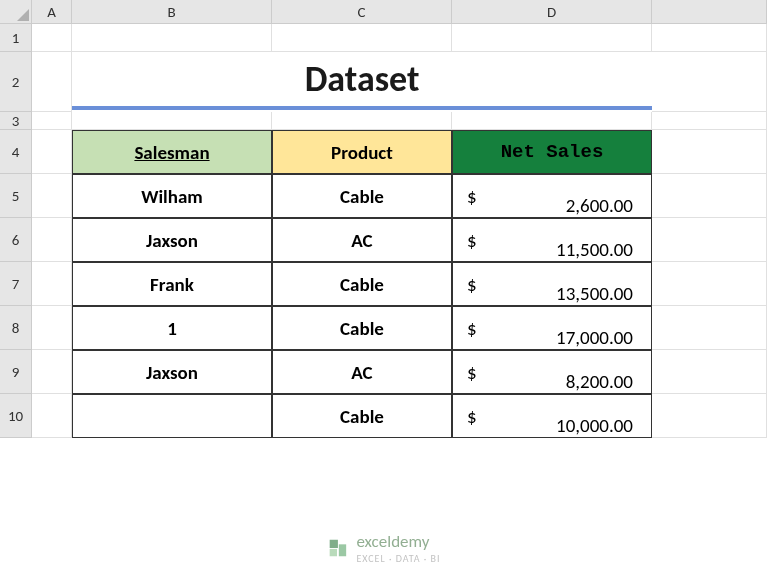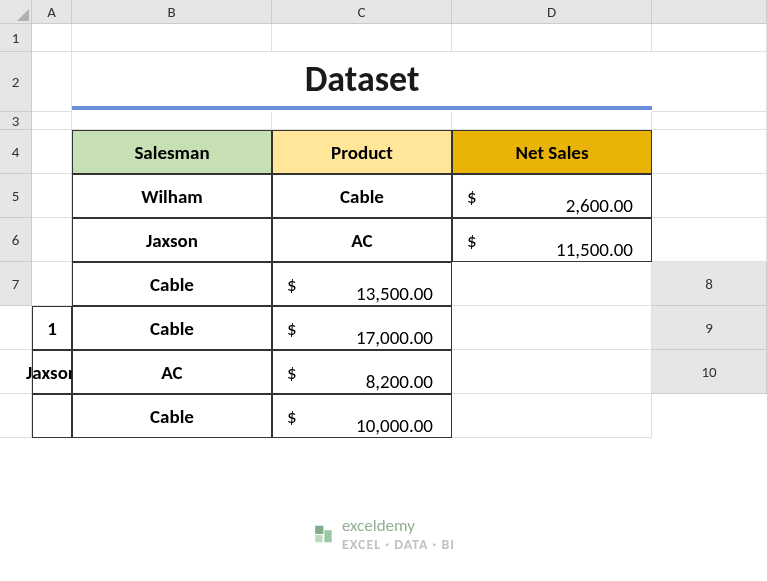--- a/index.html
+++ b/index.html
@@ -78,66 +78,65 @@
       color: #1a1a1a;
       border-bottom: 4px solid #6a8fd8;
       margin-bottom: 2px;
     }
     .table-header {
       font-weight: bold;
       font-size: 19px;
       justify-content: center;
       border: 1.5px solid #333;
     }
-    .th-salesman { background: #c6e0b4; }
+    .th-salesman { background: #c6e0b4; text-decoration: underline; }
     .th-product { background: #ffe699; }
-    .th-netsales { background: #eab308; }
+    .th-netsales { background: #15803d; font-family: Liberation Mono, monospace; }
     .table-data {
       border: 1.5px solid #333;
       background: #fff;
       font-size: 19px;
       justify-content: center;
       font-weight: bold;
     }
     .currency-cell {
       border: 1.5px solid #333;
       background: #fff;
       font-size: 19px;
       display: flex;
       align-items: center;
       justify-content: space-between;
       padding: 0 18px 0 14px;
     }
     .dollar { flex: 0 0 auto; }
     .amount { flex: 0 0 auto; text-align: right; margin-top: 19px; }
     .watermark {
       position: absolute;
-      bottom: 28px;
+      bottom: 16px;
       left: 50%;
       transform: translateX(-50%);
       display: flex;
       align-items: center;
       gap: 8px;
       opacity: 0.6;
     }
     .watermark-icon {
       width: 22px;
       height: 22px;
     }
     .watermark-text {
       font-size: 17px;
       color: #4a7a4a;
       font-weight: 500;
     }
     .watermark-sub {
-      font-size: 14px;
+      font-size: 10px;
       color: #999;
       letter-spacing: 1px;
       display: block;
-      font-weight: bold;
     }
   </style>
 </head>
 <body>
 
 <div class="spreadsheet">
 
   <div class="corner"></div>
   <div class="col-header">A</div>
   <div class="col-header">B</div>
@@ -186,20 +185,21 @@
   <div class="cell table-data">Jaxson</div>
   <div class="cell table-data">AC</div>
   <div class="currency-cell">
     <span class="dollar">$</span>
     <span class="amount">11,500.00</span>
   </div>
   <div class="cell"></div>
 
   <div class="row-header">7</div>
   <div class="cell"></div>
+  <div class="cell table-data">Frank</div>
   <div class="cell table-data">Cable</div>
   <div class="currency-cell">
     <span class="dollar">$</span>
     <span class="amount">13,500.00</span>
   </div>
   <div class="cell"></div>
 
   <div class="row-header">8</div>
   <div class="cell"></div>
   <div class="cell table-data">1</div>

